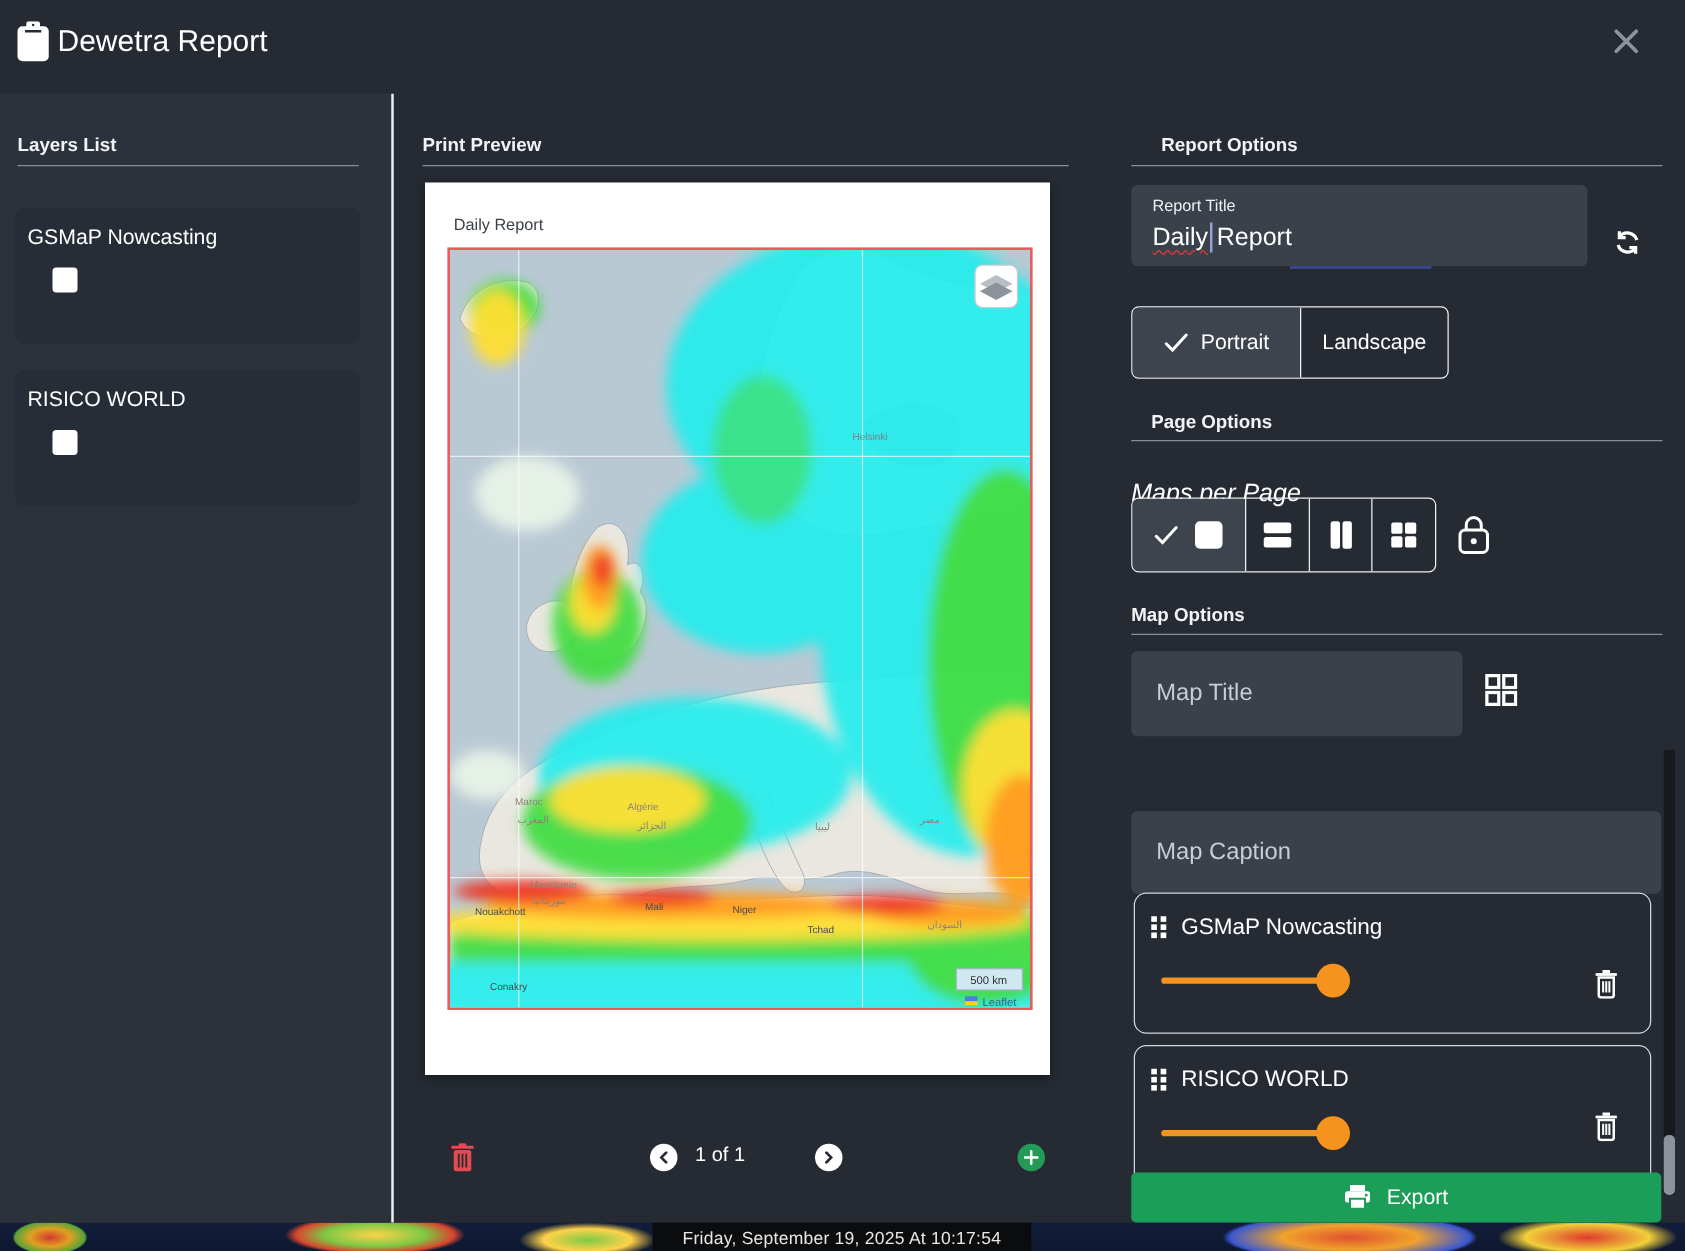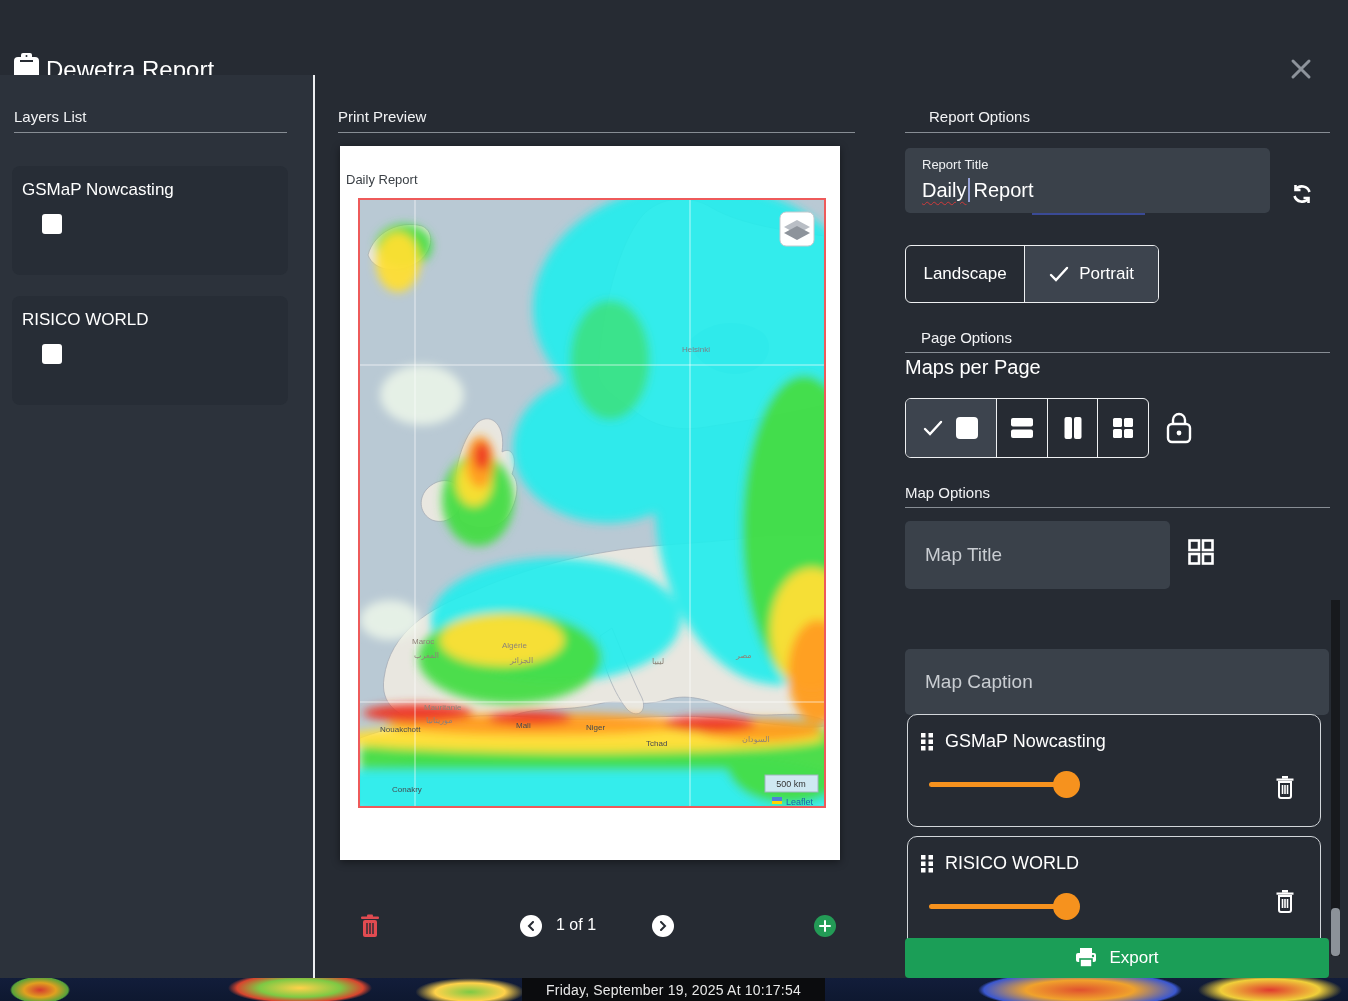--- a/index.html
+++ b/index.html
@@ -17,41 +17,41 @@
       radial-gradient(90px 20px at 1270px 12px, #e03a2e 0%, #f0cf3a 55%, transparent 80%),
       linear-gradient(#121d3a,#0e1830);
   }
   .time-bar { position:absolute; left:522px; top:0; width:303px; height:23px;
     background:#0b0c0e; color:#e8e8e8; font-size:14px; display:flex;
     align-items:center; justify-content:center; letter-spacing:.2px; }
 
   
   .modal { position:absolute; left:0; top:0; width:1348px; height:978px; background:#262b33; }
 
-  .mheader { position:absolute; left:0; top:0; width:1348px; height:75px;margin-top:36px; }
+  .mheader { position:absolute; left:0; top:0; width:1348px; height:75px; }
   .mtitle { position:absolute; left:46px; top:20px; font-size:24px; color:#fff; font-weight:500; }
   .clipboard { position:absolute; left:13px; top:17px; }
   .close-x { position:absolute; left:1288px; top:20px; width:26px; height:26px; cursor:pointer; }
 
   .sidebar { position:absolute; left:0; top:75px; width:313px; height:903px; background:#2c323b; }
   .vdivider { position:absolute; left:313px; top:75px; width:2px; height:903px; background:#eceef0; }
 
-  .sect-label { position:absolute; font-size:15px; color:#f2f3f5; font-weight:400; }
+  .sect-label { position:absolute; font-size:15px; color:#f2f3f5; font-weight:700; }
   .hr { position:absolute; height:0; border-top:1px solid #878d94; }
 
   .layer-card { position:absolute; left:12px; width:276px; height:109px; background:#272d36;
     border-radius:8px; }
   .layer-card .name { position:absolute; left:10px; top:14px; font-size:17px; color:#fff; }
   .layer-card .cbox { position:absolute; left:30px; top:48px; width:20px; height:20px;
     background:#fff; border-radius:3px; cursor:pointer; }
 
   
   .page { position:absolute; left:340px; top:146px; width:500px; height:714px; background:#fff;
     box-shadow:0 2px 8px rgba(0,0,0,.45); }
-  .page-title { position:absolute; left:6px; top:26px; font-size:13px; color:#3b4046; }
+  .page-title { position:absolute; left:23px; top:26px; font-size:13px; color:#3b4046; }
   .map-frame { position:absolute; left:18px; top:52px; width:468px; height:610px;
     border:2px solid #ee5a5a; background:#b9c9d4; }
 
   .pagebar-trash { position:absolute; left:360px; top:914px; cursor:pointer; }
   .nav-circle { position:absolute; top:915px; width:22px; height:22px; border-radius:50%;
     background:#fff; display:flex; align-items:center; justify-content:center; cursor:pointer; }
   .page-count { position:absolute; left:556px; top:916px; width:84px; text-align:left;
     font-size:16px; color:#fff; }
   .add-circle { position:absolute; left:814px; top:915px; width:22px; height:22px; border-radius:50%;
     background:#239b56; color:#fff; display:flex; align-items:center; justify-content:center;
@@ -302,35 +302,35 @@
     <span style="position:absolute; left:1290px; top:182px; cursor:pointer;">
       <svg width="24" height="24" viewBox="0 0 24 24">
         <path d="M19.5 10 A8 8 0 0 0 5.5 7.5" stroke="#fff" stroke-width="2.6" fill="none"></path>
         <path d="M5.5 3 V8 H10.5" stroke="#fff" stroke-width="2.6" fill="none"></path>
         <path d="M4.5 14 A8 8 0 0 0 18.5 16.5" stroke="#fff" stroke-width="2.6" fill="none"></path>
         <path d="M18.5 21 V16 H13.5" stroke="#fff" stroke-width="2.6" fill="none"></path>
       </svg>
     </span>
 
     <div class="seg-group" style="left:905px; top:245px; width:254px; height:58px;">
-      <div class="seg" style="width:119px;">
-        <span>Landscape</span>
-      </div>
       <div class="seg sel" style="width:135px;">
         <svg width="20" height="16" viewBox="0 0 20 16">
           <path d="M2 9 L7 14 L18 2" stroke="#fff" stroke-width="2.4" fill="none" stroke-linecap="round"></path>
         </svg>
         <span>Portrait</span>
       </div>
+      <div class="seg" style="width:119px;">
+        <span>Landscape</span>
+      </div>
     </div>
 
     <span class="sect-label" style="left:921px; top:329px;">Page Options</span>
     <div class="hr" style="left:905px; top:352px; width:425px;"></div>
 
-    <span class="big-label" style="left:905px; top:356px;">Maps per Page</span>
+    <span class="big-label" style="left:905px; top:384px;font-style:italic;">Maps per Page</span>
 
     <div class="seg-group" style="left:905px; top:398px; width:244px; height:60px;">
       <div class="seg sel" style="width:91px; gap:12px;">
         <svg width="20" height="16" viewBox="0 0 20 16">
           <path d="M2 9 L7 14 L18 2" stroke="#fff" stroke-width="2.4" fill="none" stroke-linecap="round"></path>
         </svg>
         <svg width="24" height="24" viewBox="0 0 24 24">
           <rect x="1" y="1" width="22" height="22" rx="4" fill="#fff"></rect>
         </svg>
       </div>

